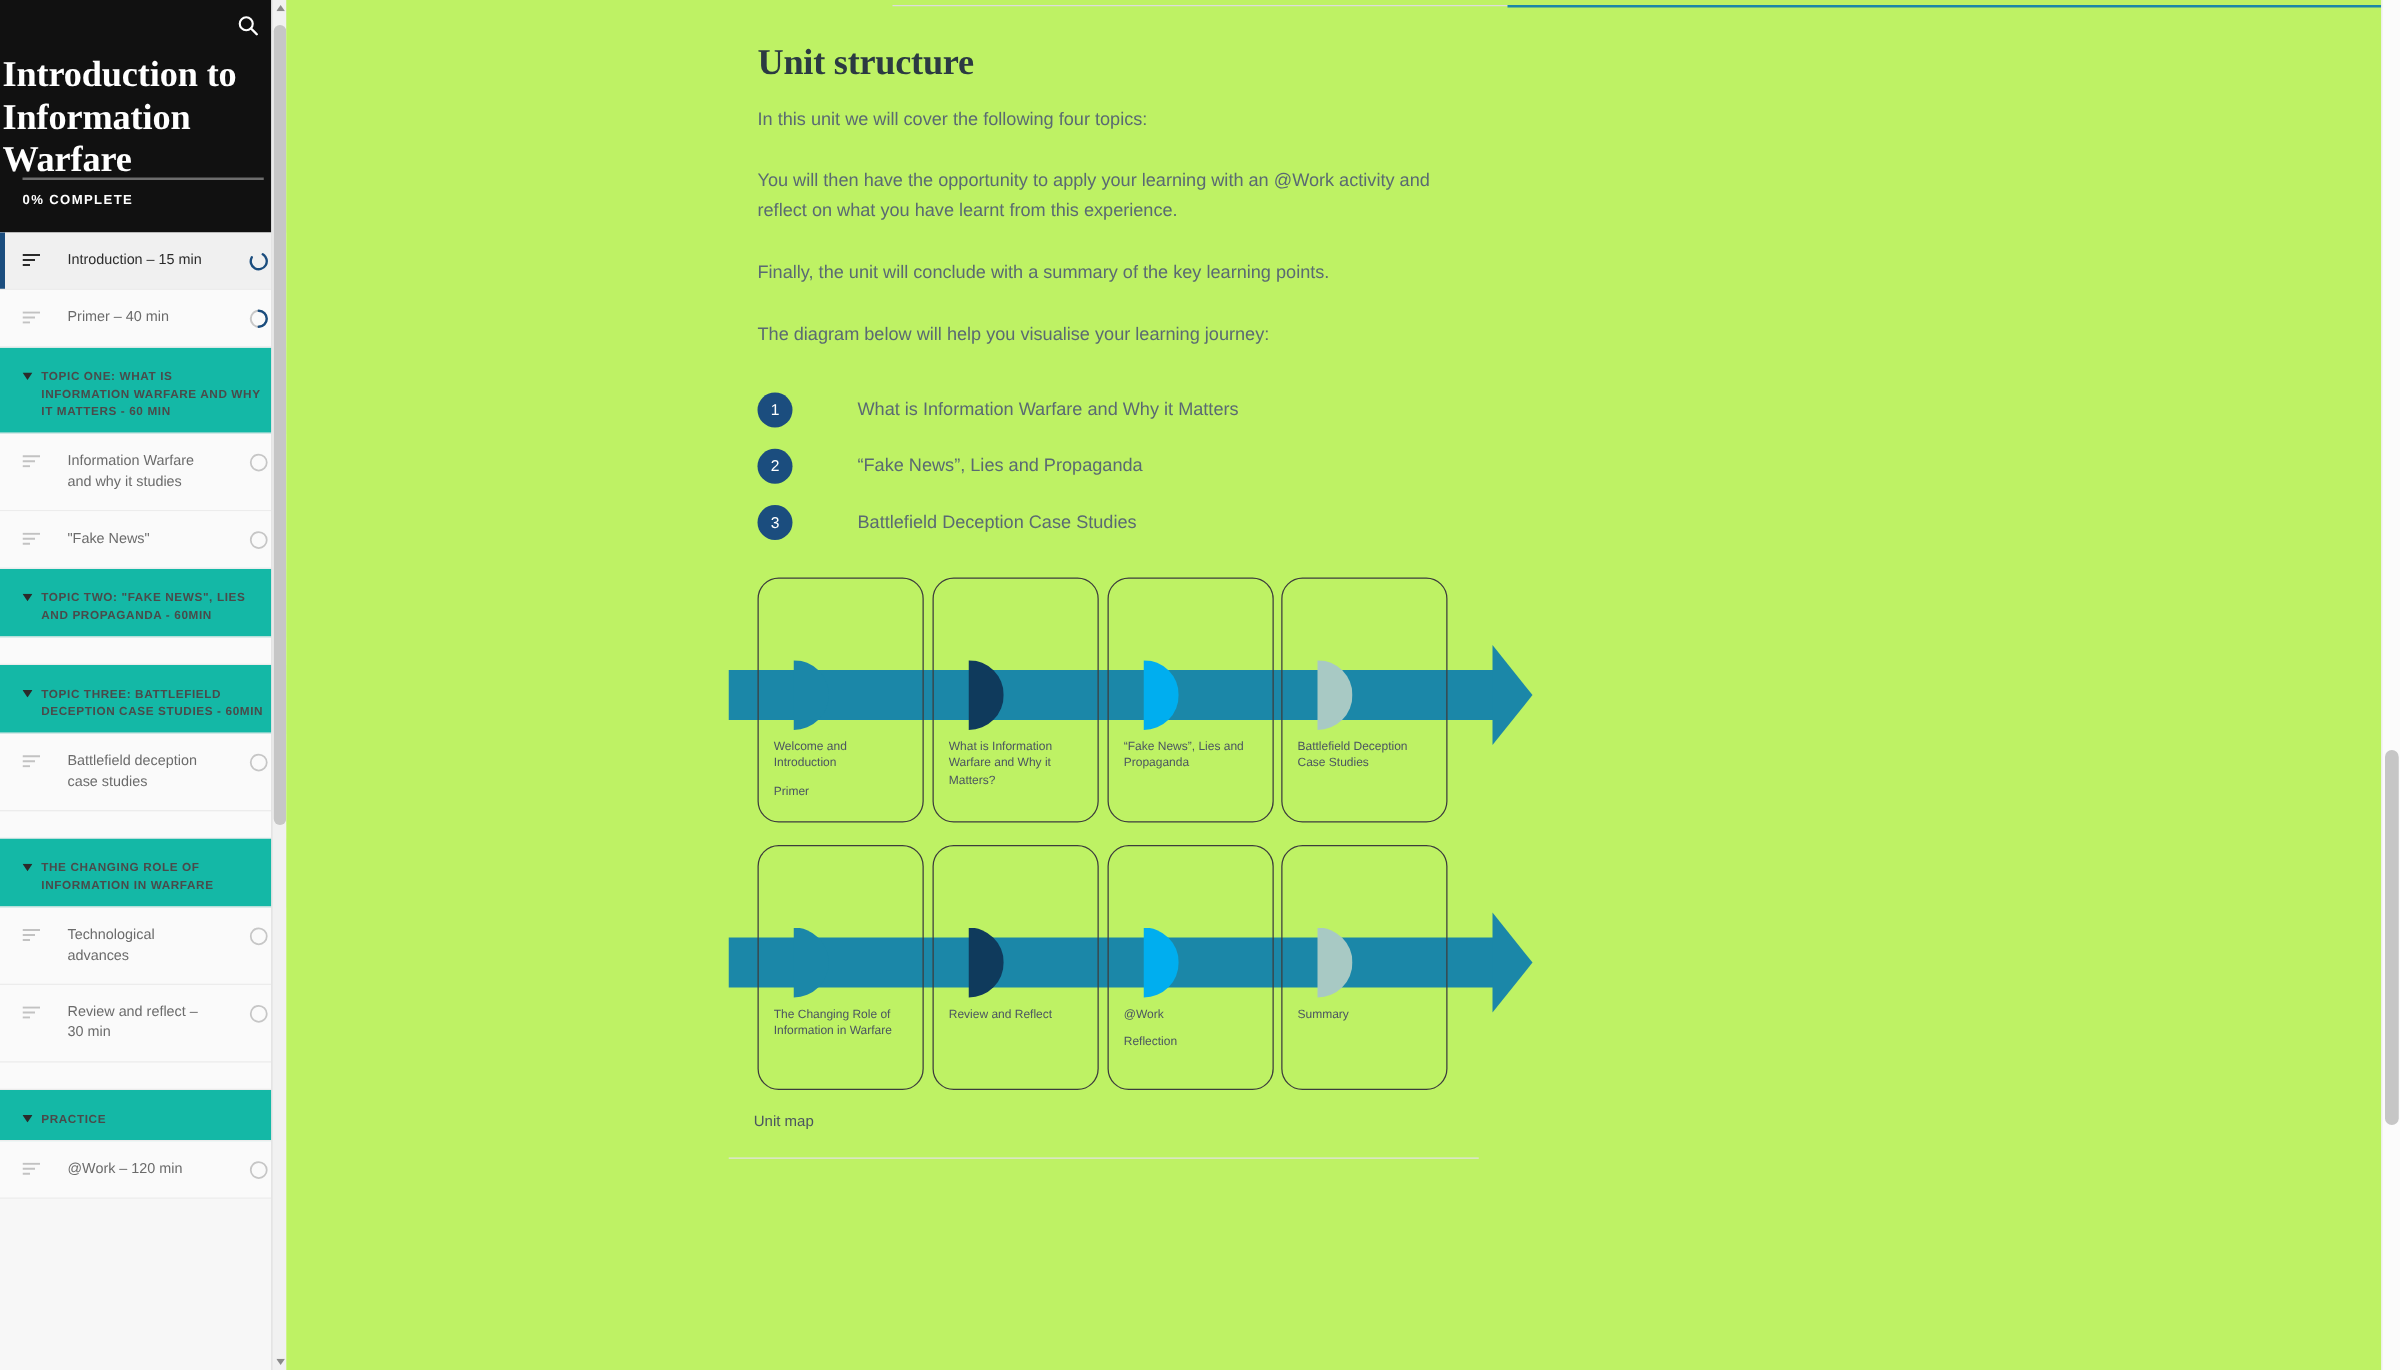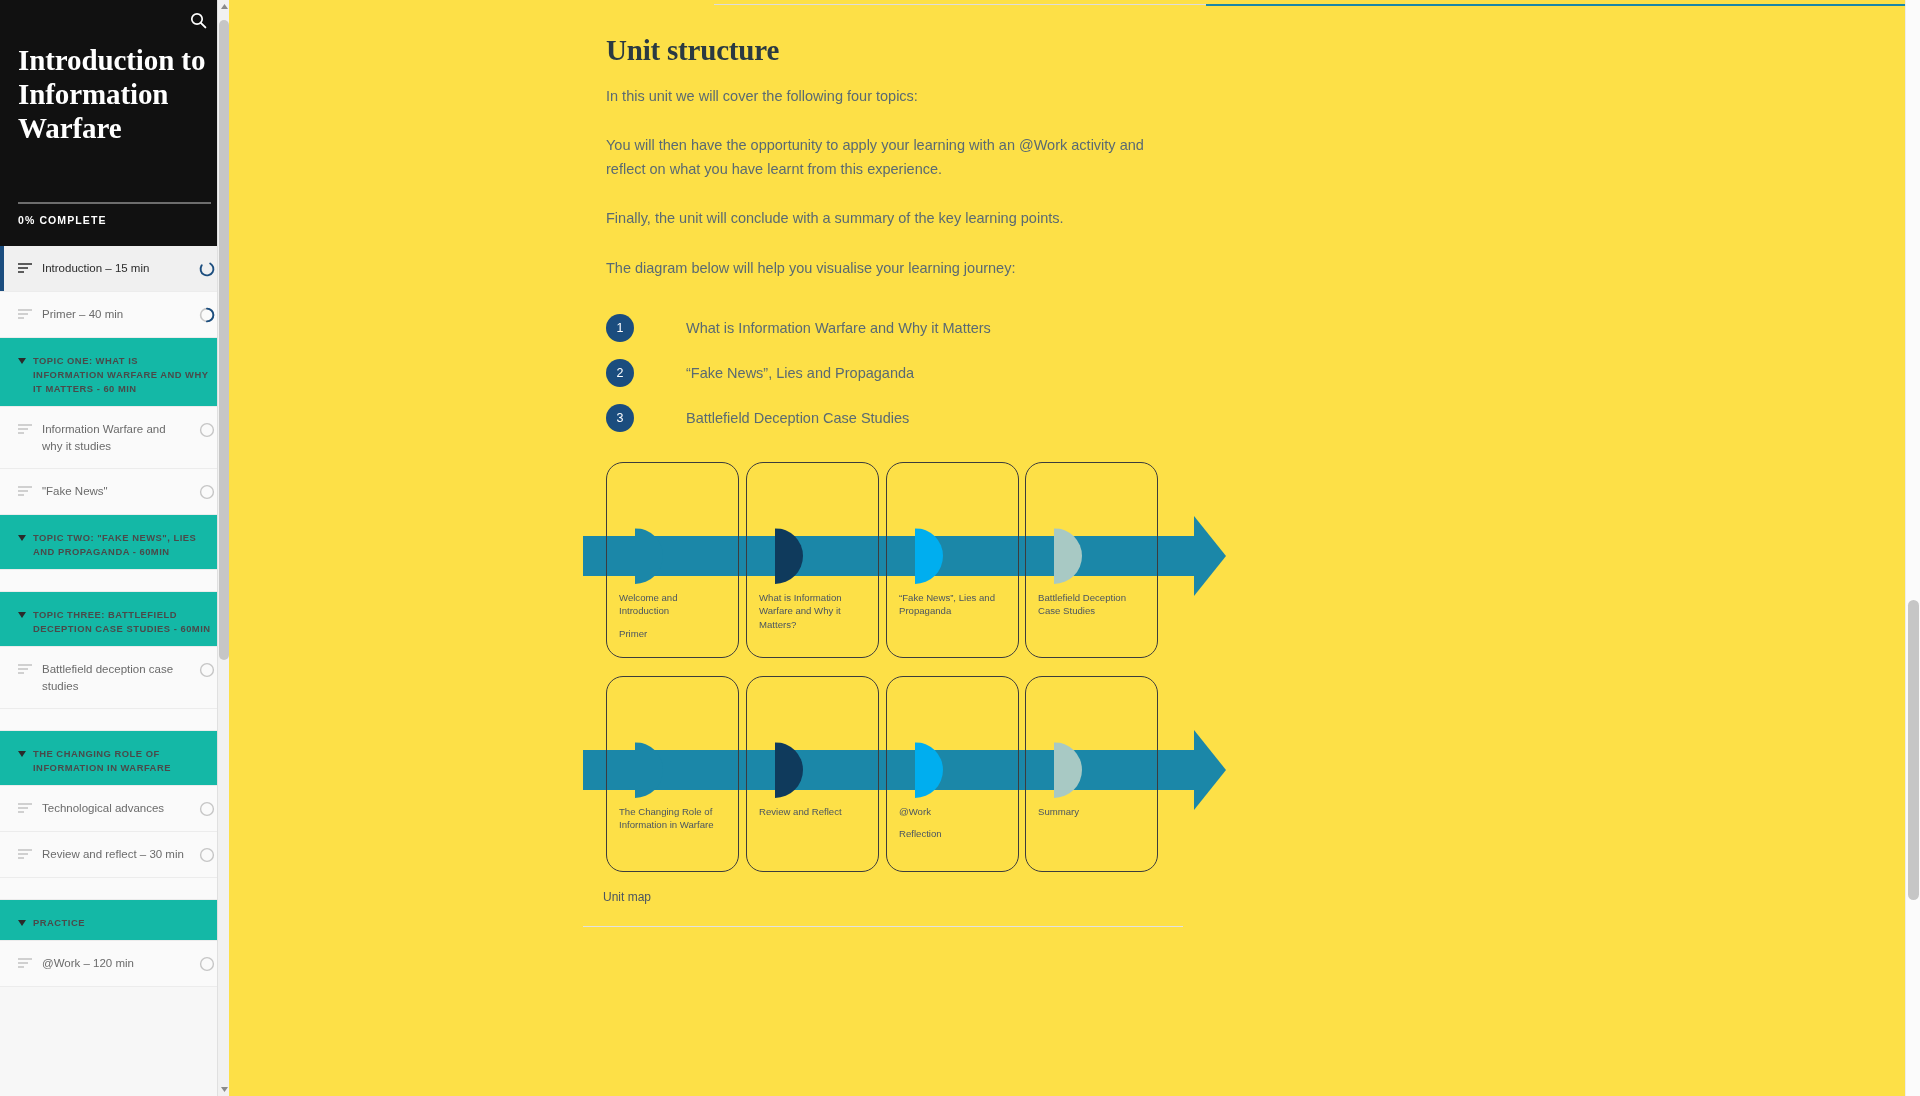--- a/index.html
+++ b/index.html
@@ -10,21 +10,21 @@
     background:#ffffff; overflow:hidden; position:relative;
   }
 
   
   #sidebar {
     position:absolute; left:0; top:0; width:229px; height:1096px;
     background:#f7f7f7; overflow:hidden;
   }
   #sidebar-header {
     background:#111111; color:#ffffff;
-    padding:0 18px 22px 18px; height:246px; position:relative;
+    padding:0 18px 22px 2px; height:186px; position:relative;
   }
   #search-row { height:40px; display:flex; align-items:center; justify-content:flex-end; }
   .search-btn {
     width:26px; height:26px; display:flex; align-items:center; justify-content:center;
     cursor:pointer; background:none; border:none; padding:0;
   }
   .search-btn svg { display:block; }
   #course-title {
     font-family:"Liberation Serif", serif;
     font-size:29px; font-weight:700; line-height:1.17;
@@ -33,21 +33,21 @@
   #progress-wrap { position:absolute; left:18px; right:18px; bottom:20px; }
   #progress-track { height:2px; background:#6d6d6d; width:100%; }
   #progress-fill { height:2px; background:#ffffff; width:0%; }
   #progress-label {
     font-size:10.5px; font-weight:700; letter-spacing:1.1px;
     margin-top:10px; color:#ffffff;
   }
 
   #nav-list { }
   .nav-item {
-    display:flex; align-items:flex-start; gap:10px;
+    display:flex; align-items:flex-start; gap:22px;
     padding:14px 14px 14px 18px; min-height:44px;
     border-bottom:1px solid #ececec; cursor:pointer; position:relative;
     background:#fafafa;
   }
   .nav-item.active { background:#f0f0f0; }
   .nav-item.active::before {
     content:""; position:absolute; left:0; top:0; bottom:0; width:4px; background:#1b4d7e;
   }
   .nav-icon { flex:0 0 14px; margin-top:3px; }
   .nav-icon svg { display:block; }
@@ -81,21 +81,21 @@
     position:absolute; left:1px; width:10px; top:20px; height:640px;
     background:#c6c6c6; border-radius:5px; cursor:pointer;
   }
   .sb-arrow { position:absolute; left:0; width:12px; height:13px;
     display:flex; align-items:center; justify-content:center; cursor:pointer; }
   .sb-arrow.up { top:0; } .sb-arrow.down { bottom:0; }
 
   
   #main {
     position:absolute; left:229px; top:0; width:1691px; height:1096px;
-    background:#fde047; overflow:hidden;
+    background:#bef264; overflow:hidden;
   }
   #content { position:absolute; left:0; top:0; width:1676px; }
 
   #top-divider {
     position:absolute; left:485px; top:0px; width:665px; height:5px;
     border-bottom:1px solid #dcdcdc;
   }
   #top-accent {
     position:absolute; left:977px; top:4px; width:699px; height:2px;
     background:#1b87a8;

